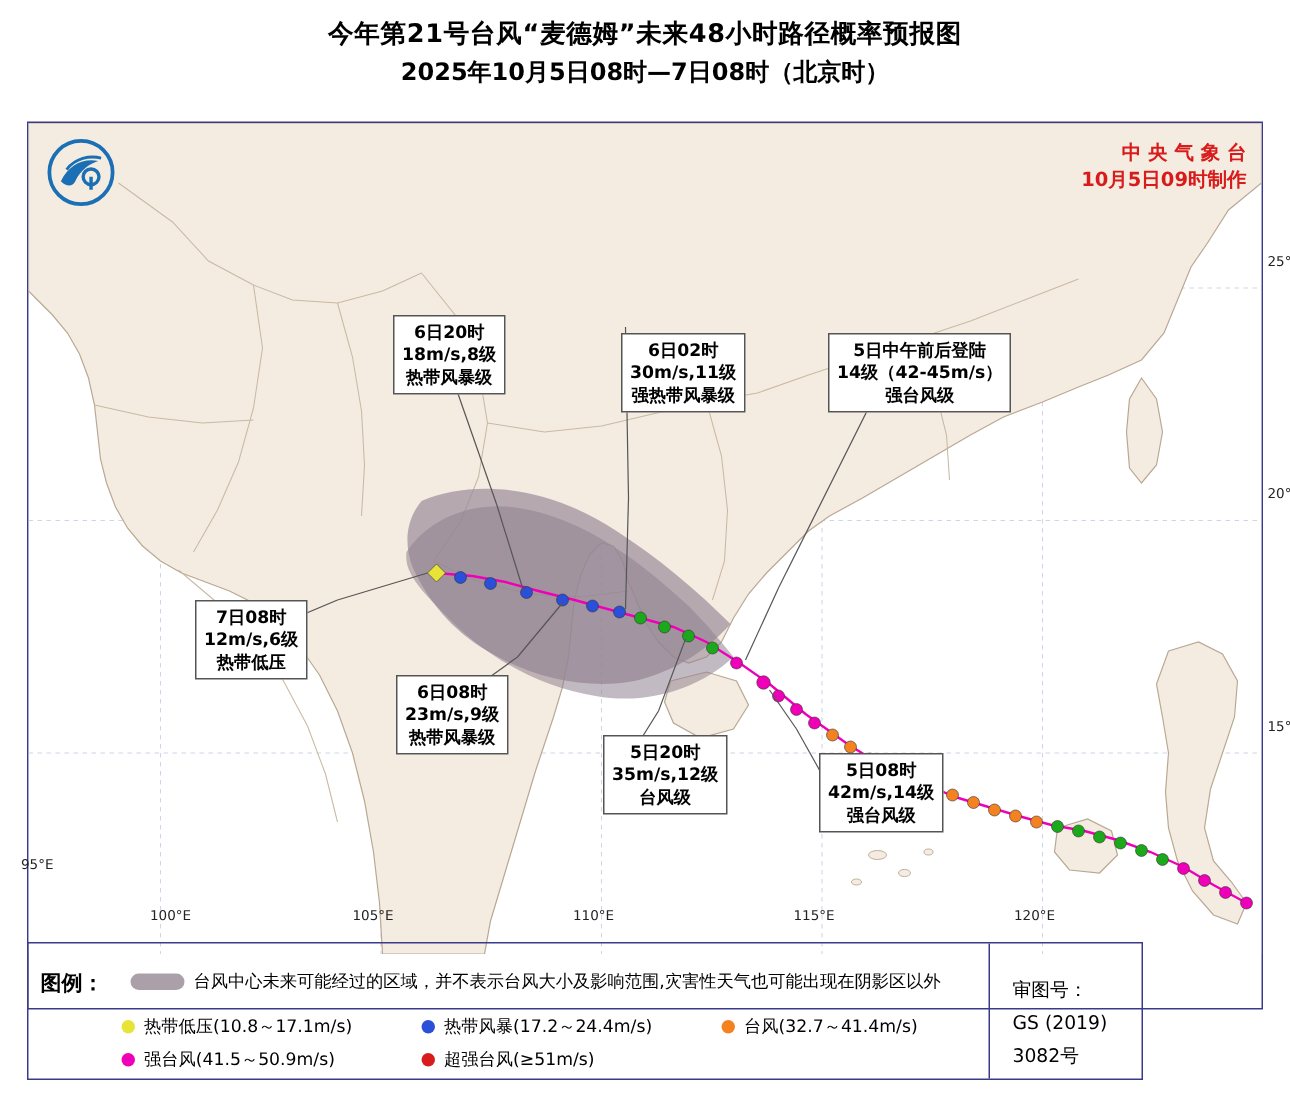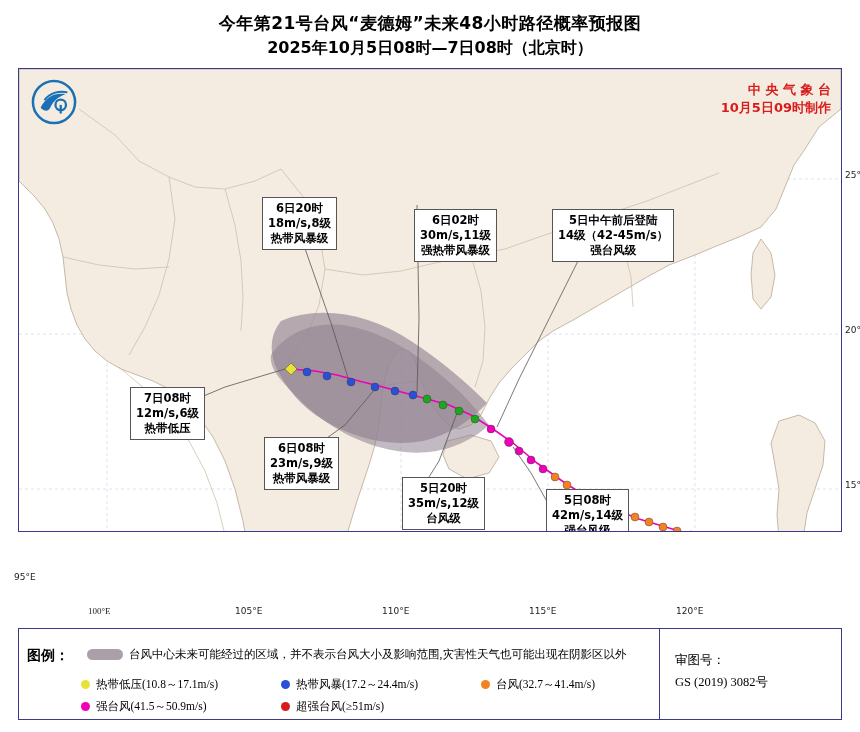--- a/index.html
+++ b/index.html
@@ -21,22 +21,22 @@
     letter-spacing:0.5px;
     line-height:26px;
   }
   .title-line2{
     font-size:16px;
     font-weight:bold;
     line-height:24px;
   }
   .map-wrap{
     position:absolute;
-    left:18px;top:68px;
-    width:824px;height:464px;
+    left:18px;top:81px;
+    width:824px;height:592px;
     border:1px solid #3a3a8c;
     box-sizing:border-box;
     background:#ffffff;
     overflow:hidden;
   }
   .map-svg{position:absolute;left:0;top:0;}
   .axis-label{
     position:absolute;
     font-size:9px;
     color:#222;
@@ -62,24 +62,23 @@
     text-align:center;
     padding:3px 5px;
     white-space:nowrap;
     font-weight:bold;
     color:#000;
     margin-left:45px;
   }
   .legend{
     position:absolute;
     left:18px;top:628px;
-    width:824px;height:92px;
+    width:744px;height:92px;
     border:1px solid #3a3a8c;
     box-sizing:border-box;
-    font-family:Liberation Serif, serif;
   }
   .legend-inner{
     position:relative;width:100%;height:100%;
   }
   .legend-title{
     position:absolute;left:8px;top:18px;
     font-size:14px;font-weight:bold;
   }
   .legend-shade-row{
     position:absolute;left:68px;top:18px;
@@ -294,21 +293,21 @@
 台风级</div>
   </div>
   <div class="callout" style="left:482px;top:420px;">
     <div style="white-space:pre-line;">5日08时
 42m/s,14级
 强台风级</div>
   </div>
 </div>
 
 <div class="axis-label" style="left:14px;top:572px;">95°E</div>
-<div class="axis-label" style="left:88px;top:606px;font-family:Liberation Serif, serif;">100°E</div>
+<div class="axis-label" style="left:100px;top:606px;">100°E</div>
 <div class="axis-label" style="left:235px;top:606px;">105°E</div>
 <div class="axis-label" style="left:382px;top:606px;">110°E</div>
 <div class="axis-label" style="left:529px;top:606px;">115°E</div>
 <div class="axis-label" style="left:676px;top:606px;">120°E</div>
 
 <div class="axis-label" style="left:845px;top:170px;">25°N</div>
 <div class="axis-label" style="left:845px;top:325px;">20°N</div>
 <div class="axis-label" style="left:845px;top:480px;">15°N</div>
 
 <div class="legend">

